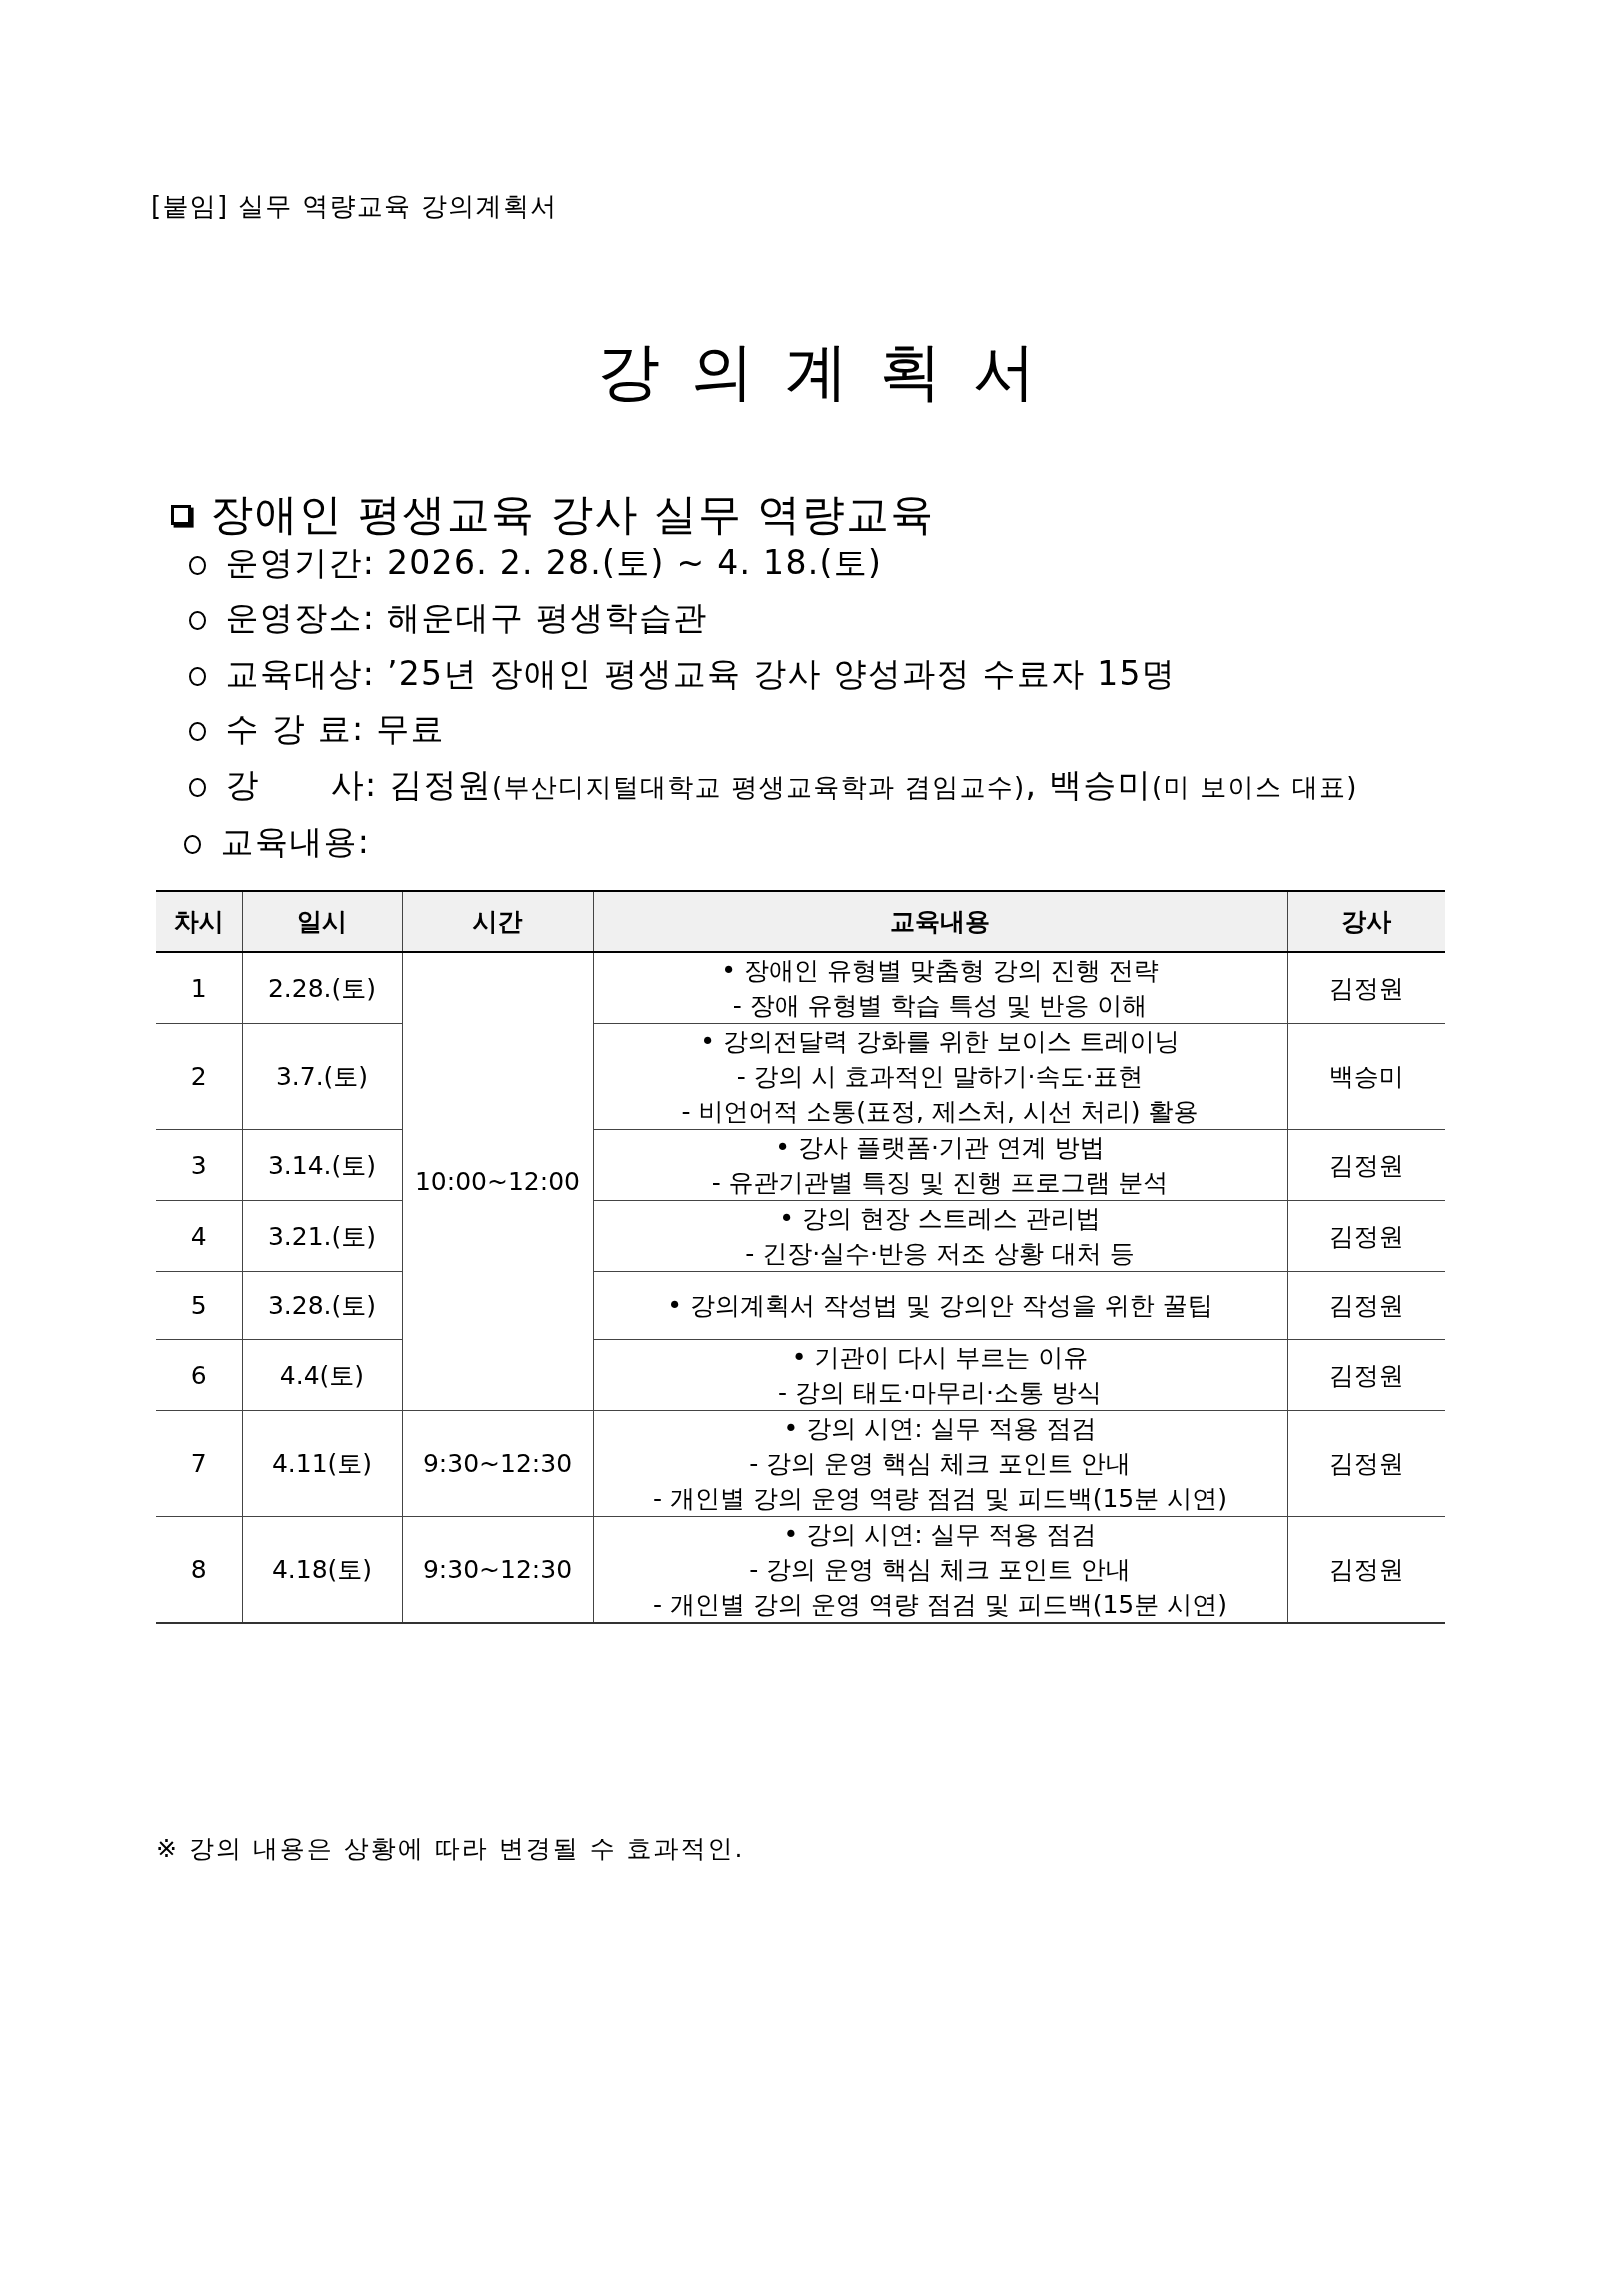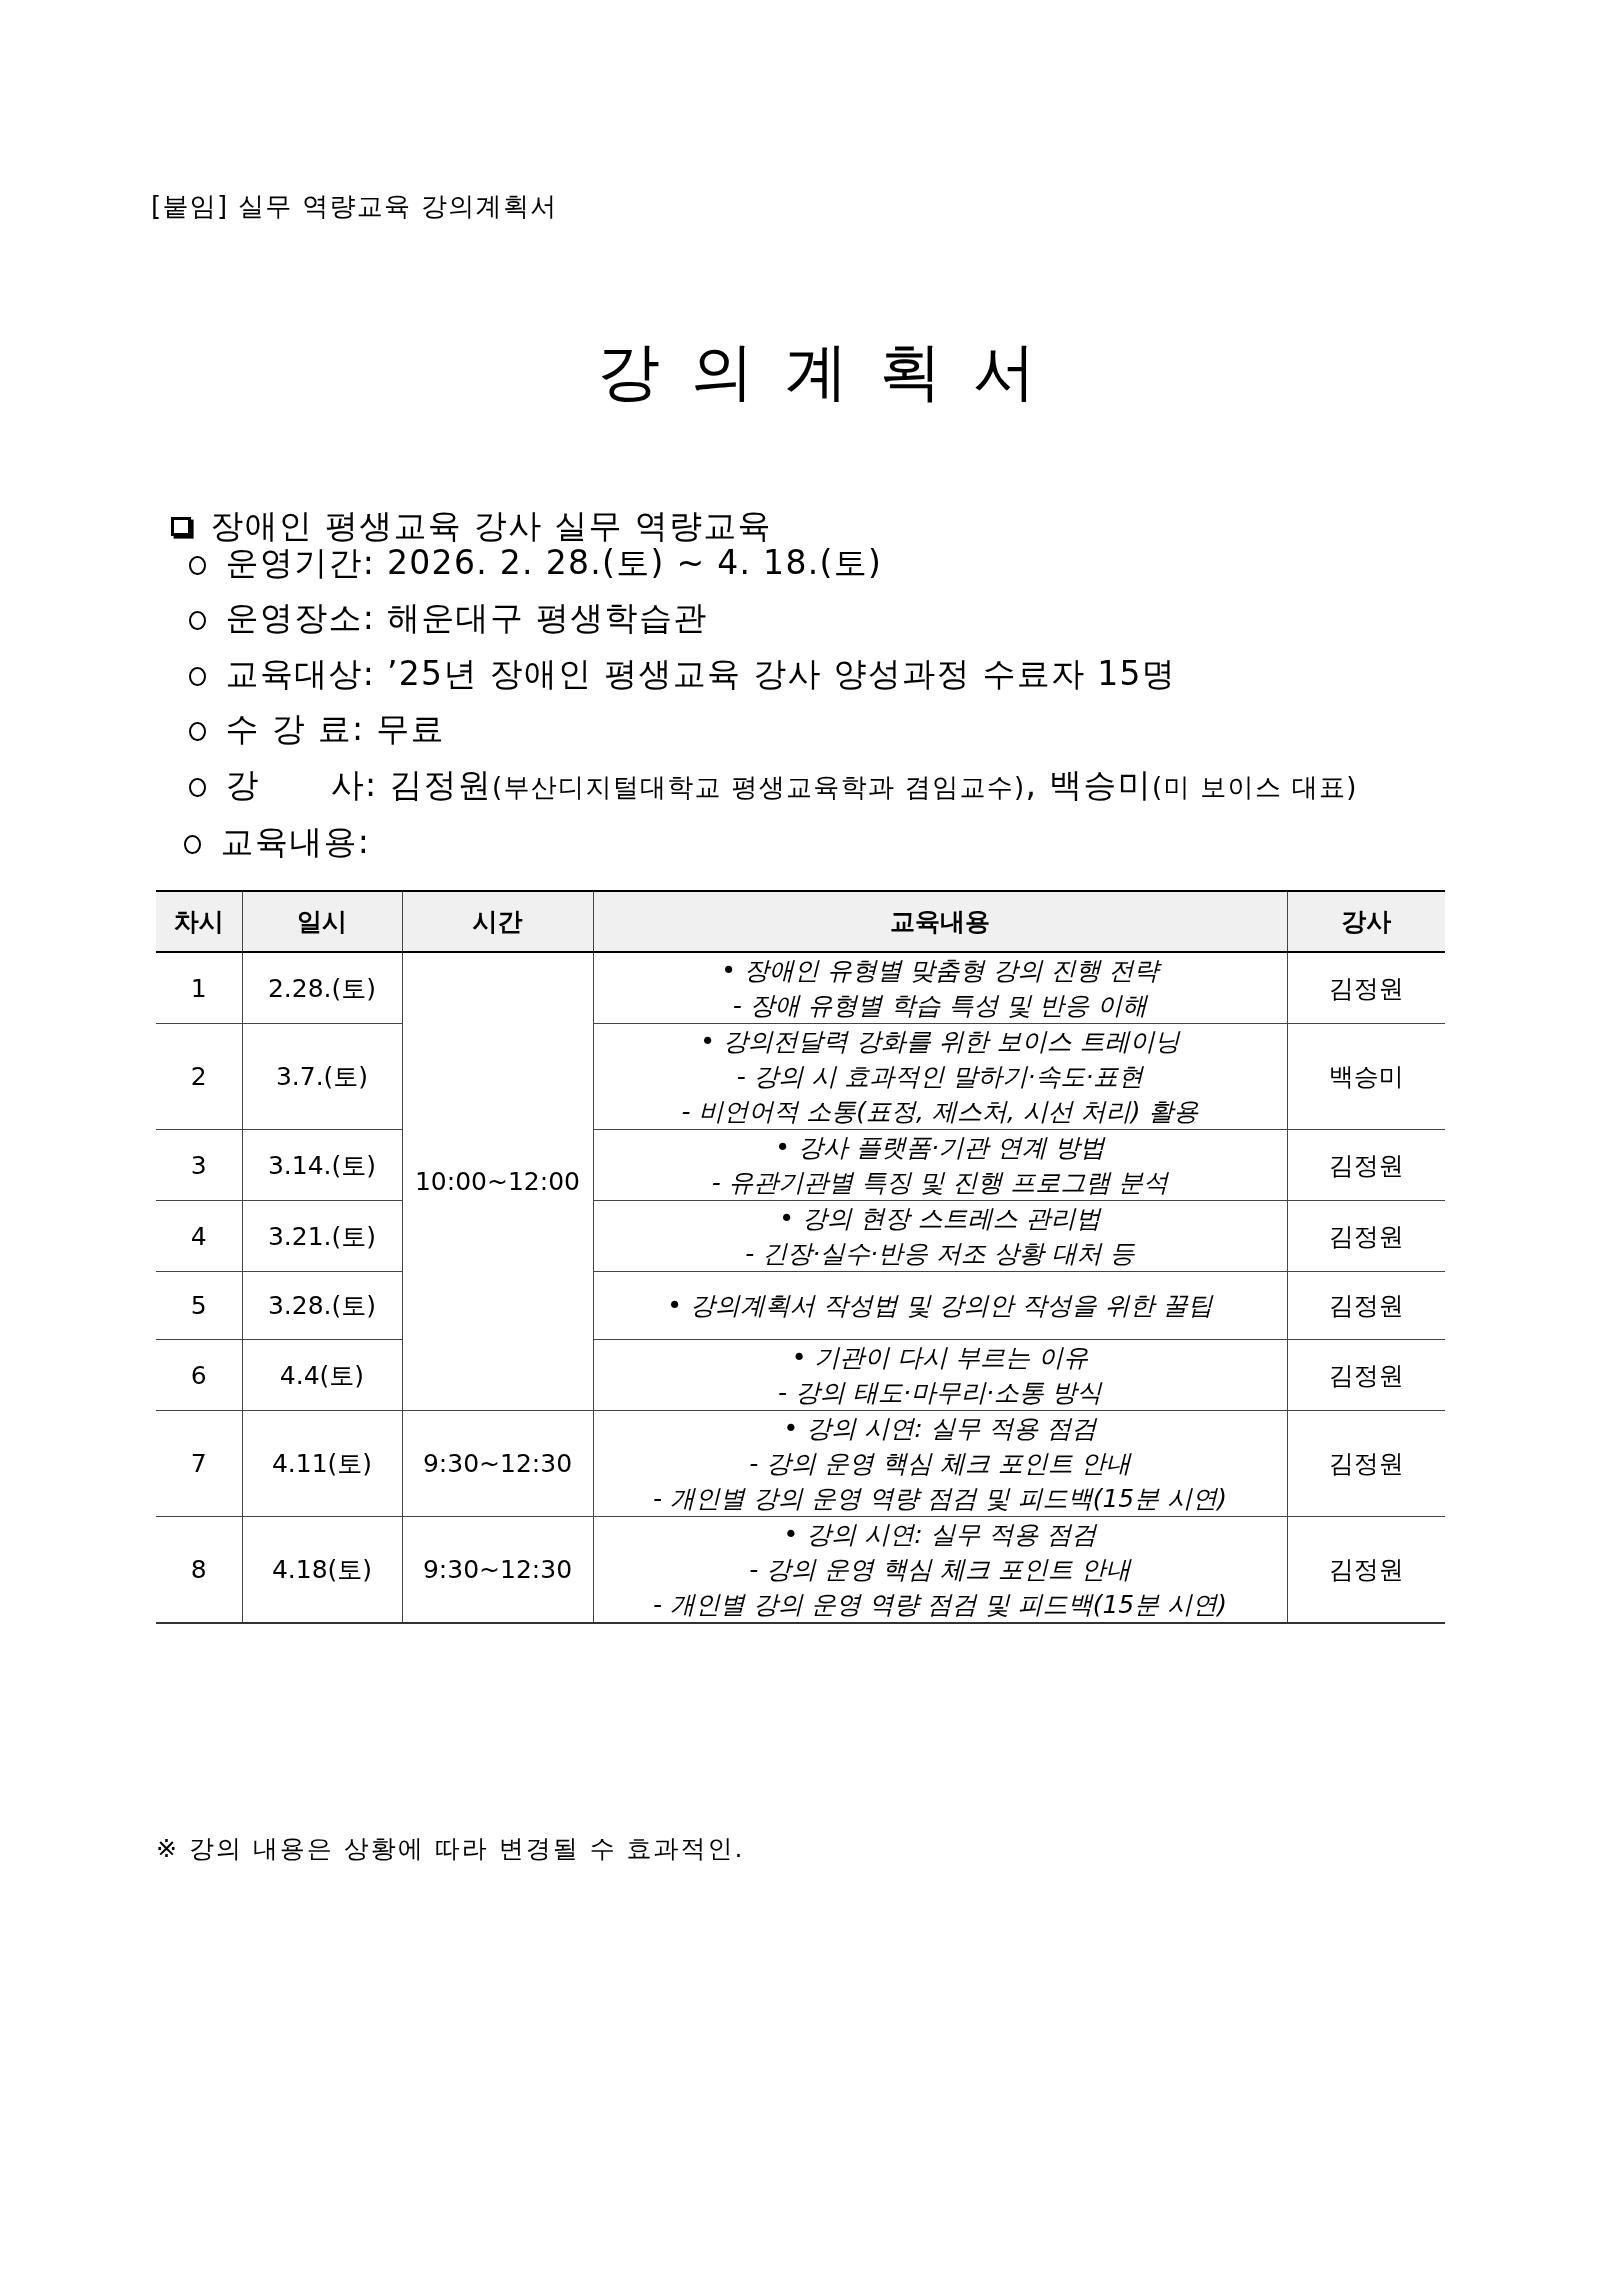--- a/index.html
+++ b/index.html
@@ -6,21 +6,21 @@
   body {
     width: 1616px; height: 2284px; position: relative; overflow: hidden;
     font-family: "DejaVu Sans", "Liberation Sans", sans-serif; color: #000;
   }
   .abs { position: absolute; }
   .annotation { left: 151px; top: 189px; font-size: 26px; letter-spacing: 1.3px; white-space: nowrap; }
   .doc-title {
     left: 0; width: 1616px; top: 329px; text-align: center;
     font-size: 63px; letter-spacing: 31px; white-space: nowrap; padding-left: 48px; box-sizing: border-box;
   }
-  .section-head { left: 171px; top: 504px; font-size: 33px; white-space: nowrap; letter-spacing: 1.3px; display: flex; align-items: center; }
+  .section-head { left: 171px; top: 486px; font-size: 43px; white-space: nowrap; letter-spacing: 1.3px; display: flex; align-items: center; }
   .sq-icon {
     display: inline-block; width: 19.6px; height: 19.6px; border: 3.3px solid #000; box-sizing: border-box;
     margin-right: 19.6px; position: relative; box-shadow: 2.6px 2.6px 0 #000;
   }
   .bullet-row { left: 189px; font-size: 33px; white-space: nowrap; display: flex; align-items: baseline; letter-spacing: 1.3px; }
   .ring-icon {
     display: inline-block; width: 17px; height: 19.6px; border: 2px solid #000; border-radius: 50%;
     box-sizing: border-box; margin-right: 19.6px; position: relative; top: 1.3px;
   }
   .b-label { white-space: pre; }
@@ -33,21 +33,21 @@
   table.plan th, table.plan td {
     border: 1.3px solid #444; padding: 0; text-align: center; vertical-align: middle; font-size: 25px; margin-left: 31px;
   }
   table.plan tr > *:first-child { border-left: none; }
   table.plan tr > *:last-child { border-right: none; }
   table.plan thead th {
     background: #f0f0f0; font-weight: bold; height: 59px; border-top: 2px solid #000; border-bottom: 2px solid #000;
   }
   table.plan tbody tr:last-child td { border-bottom: 2px solid #333; }
   td.content { text-align: left; padding-left: 17px; line-height: 35px; font-size: 25.4px; }
-  .content-line { white-space: nowrap; display: block; font-style: italic; }
+  .content-line { white-space: nowrap; display: block; }
   .footnote { left: 156px; top: 1832px; font-size: 25px; letter-spacing: 2px; white-space: nowrap; }
 </style>
 </head>
 <body>
 
 <div class="abs annotation">[붙임] 실무 역량교육 강의계획서</div>
 
 <div class="abs doc-title">강의계획서</div>
 
 <div class="abs section-head">

